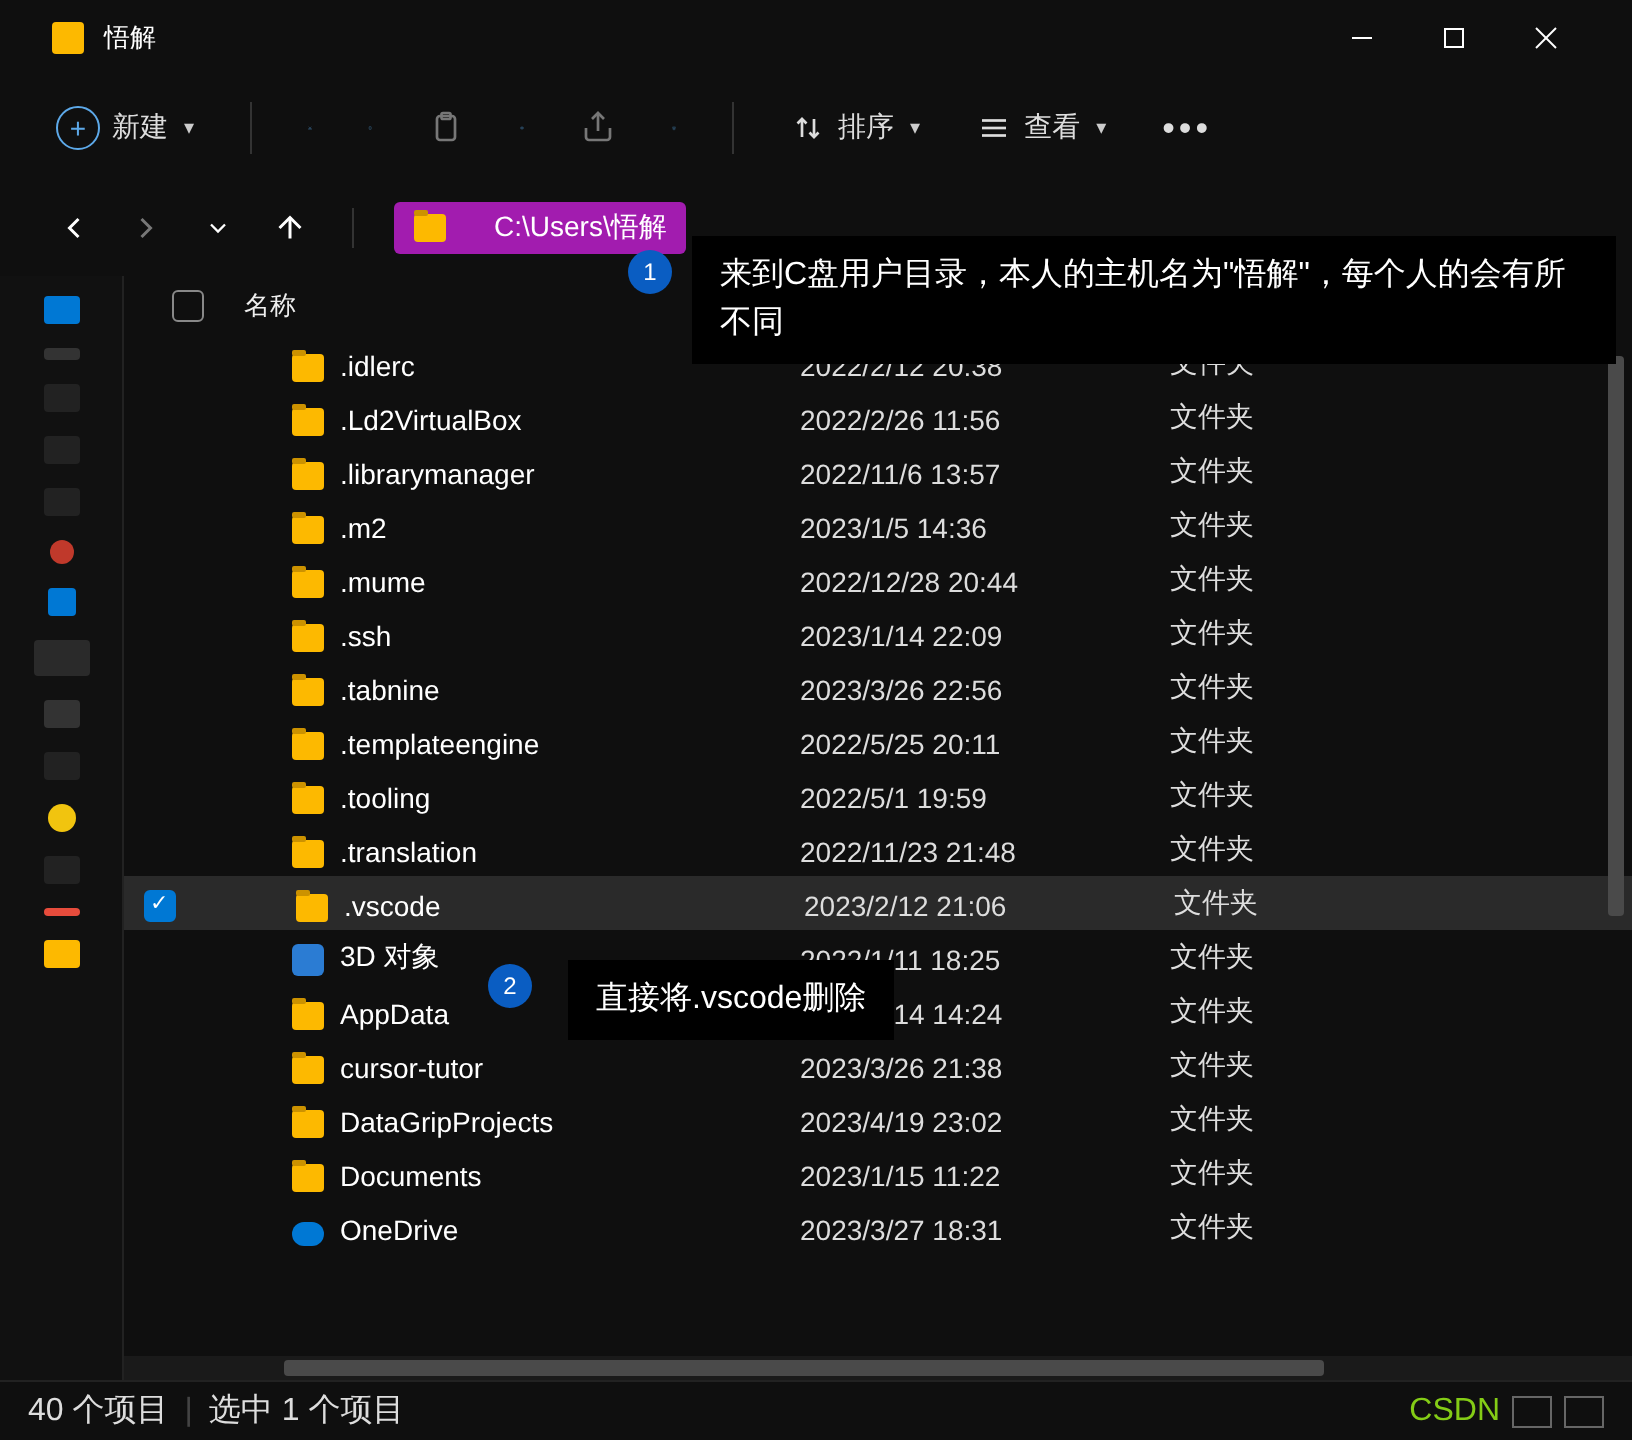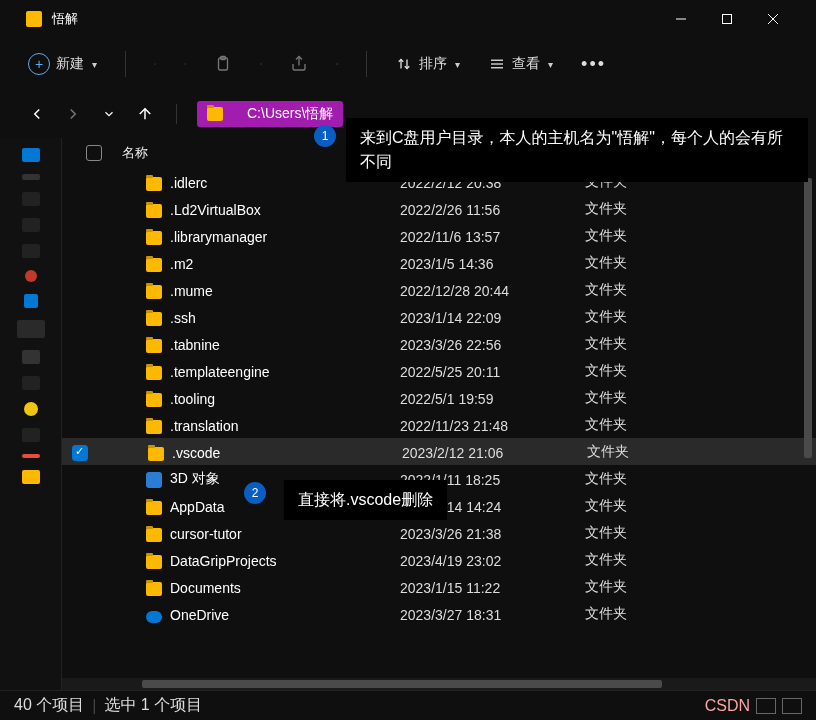--- a/index.html
+++ b/index.html
@@ -48,21 +48,21 @@
 .row.selected { background: #2a2a2a; }
 .row .checkbox { margin-right: 10px; margin-left: -24px; }
 .row .icon-cell { width: 24px; display: flex; align-items: center; margin-left: 50px; }
 .row .name-cell { width: 230px; }
 .row .date-cell { width: 185px; color: #ddd; }
 .row .type-cell { width: 145px; color: #ddd; }
 .cube-icon { width: 16px; height: 16px; background: #2b7cd3; border-radius: 3px; display: inline-block; }
 .cloud-icon { width: 16px; height: 12px; background: #0078d4; border-radius: 6px; display: inline-block; }
 .statusbar { height: 30px; display: flex; align-items: center; padding: 0 14px; font-size: 16px; color: #ddd; border-top: 1px solid #222; }
 .status-sep { margin: 0 8px; color: #444; }
-.status-right { margin-left: auto; display: flex; align-items: center; gap: 6px; color: #fca5a5; }
+.status-right { margin-left: auto; display: flex; align-items: center; gap: 6px; color: #84cc16; }
 .view-btn { width: 20px; height: 16px; border: 1px solid #666; display: inline-block; }
 .scrollbar-x { height: 12px; background: #1a1a1a; display: flex; align-items: center; }
 .scrollbar-x .thumb { height: 8px; width: 520px; background: #4a4a4a; margin-left: 80px; border-radius: 2px; }
 .scrollbar-y { position: absolute; right: 2px; top: 40px; width: 10px; height: 340px; }
 .scrollbar-y .thumb { width: 8px; height: 280px; background: #4a4a4a; border-radius: 2px; }
 </style>
 </head>
 <body>
 
 <div class="window">

